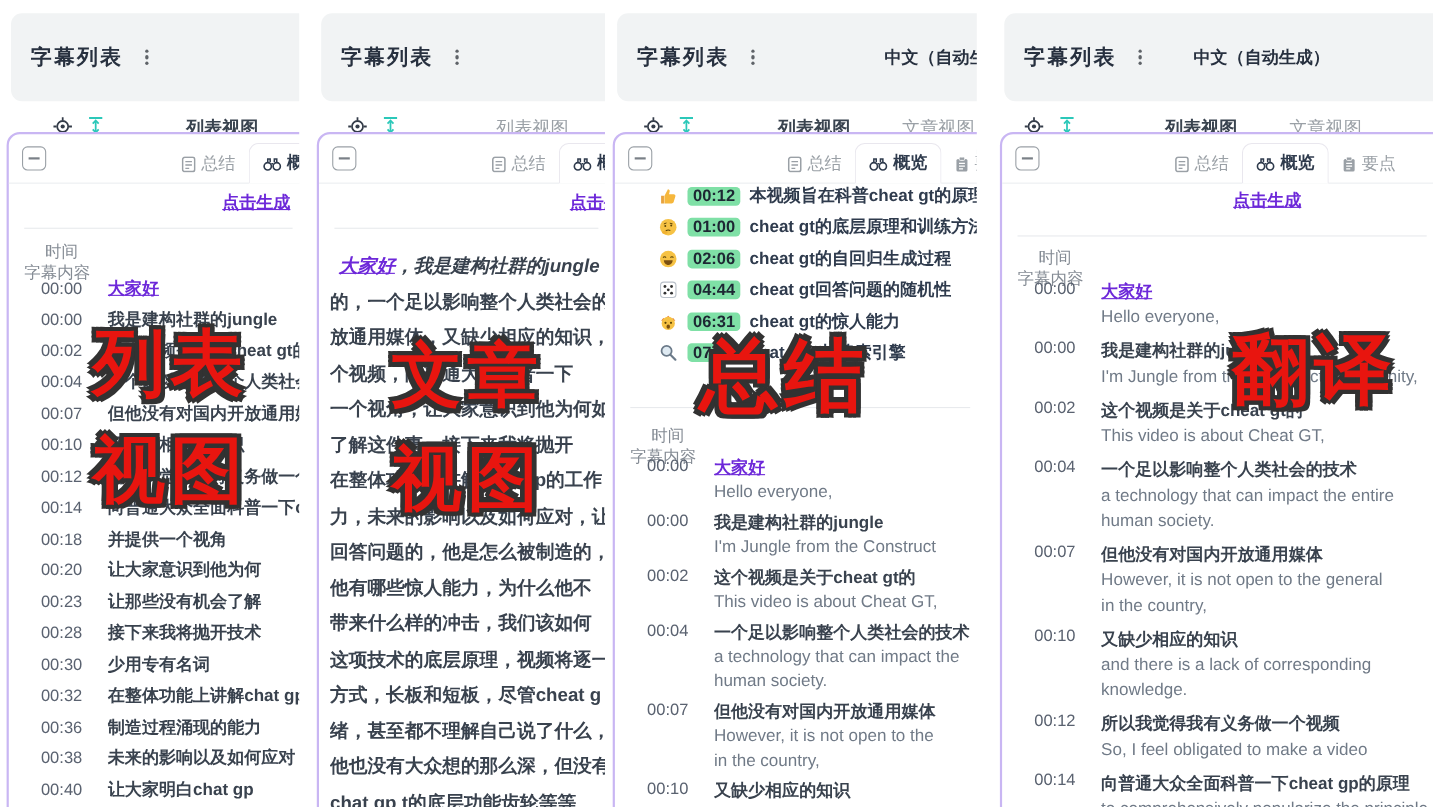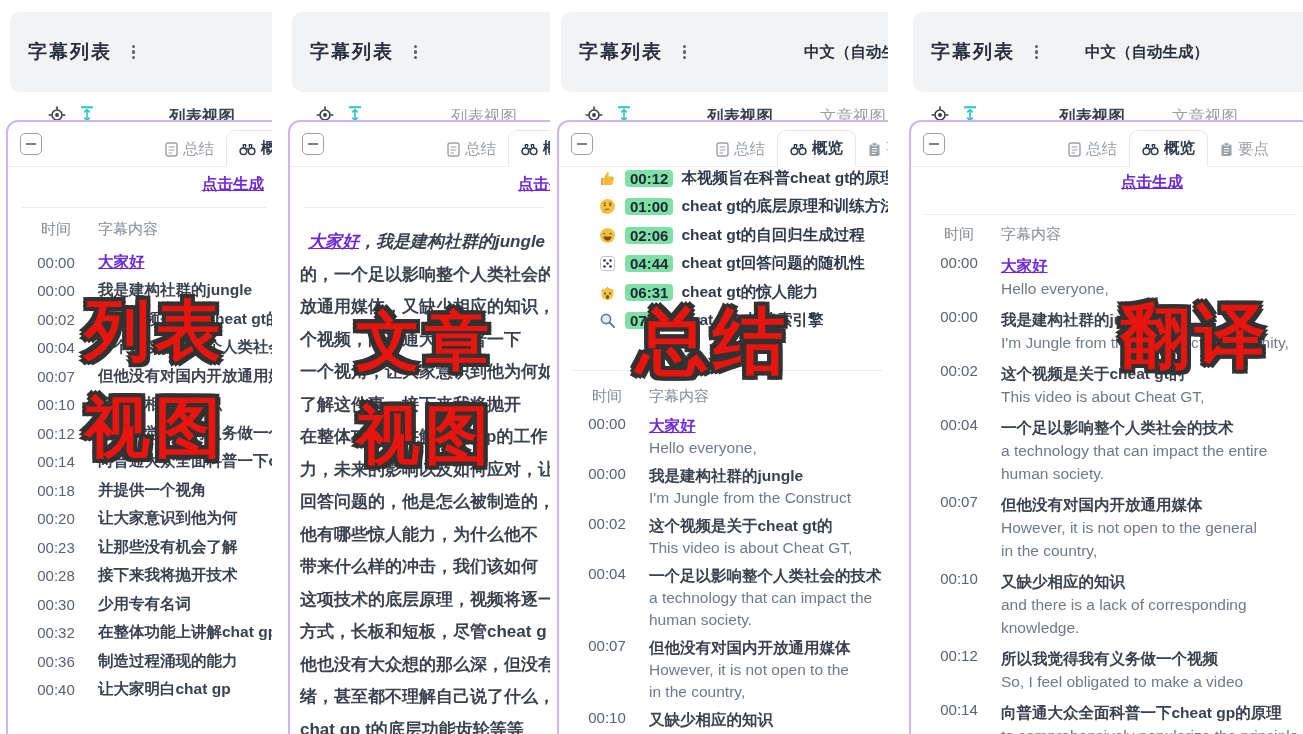--- a/index.html
+++ b/index.html
@@ -52,21 +52,21 @@
         text-decoration:underline;white-space:nowrap;cursor:pointer;}
   .p1 .generate{left:194px;top:52px;}
   .p2 .generate{left:228px;top:52px;}
   .p4 .generate{left:210px;top:50px;}
 
   .divider{position:absolute;left:14px;right:24px;border-top:1px solid #e8eaed;}
   .p1 .divider,.p2 .divider{top:85px;}
   .p3 .divider{top:248px;}
   .p4 .divider{top:92px;}
 
-  .thead{position:absolute;left:0;right:0;display:flex;color:#848b94;font-size:15px;}
+  .thead{position:absolute;left:0;right:0;display:flex;color:#848b94;font-size:15px;flex-direction:column;}
   .p1 .thead{top:98px;} .p3 .thead{top:265px;} .p4 .thead{top:103px;}
   .t-col{width:56px;text-align:center;flex:none;padding-left:20px;white-space:nowrap;}
   .c-head{margin-left:14px;white-space:nowrap;}
 
   .rows{position:absolute;left:0;right:0;}
   .p1 .rows{top:126px;} .p3 .rows{top:290px;} .p4 .rows{top:128px;}
   .srow{display:flex;}
   .p1 .srow{height:28.5px;align-items:center;}
   .p3 .srow{padding:3px 0;} .p4 .srow{padding:4px 0;}
   .stime{width:56px;flex:none;text-align:center;padding-left:20px;color:#5a6270;font-size:15px;white-space:nowrap;cursor:pointer;}
@@ -252,20 +252,26 @@
         <div class="srow">
           <div class="stime">00:32</div>
           <div class="scontent">
             <div class="cn">在整体功能上讲解chat gp的工作</div>
           </div>
         </div>
         <div class="srow">
           <div class="stime">00:36</div>
           <div class="scontent">
             <div class="cn">制造过程涌现的能力</div>
+          </div>
+        </div>
+        <div class="srow">
+          <div class="stime">00:38</div>
+          <div class="scontent">
+            <div class="cn">未来的影响以及如何应对</div>
           </div>
         </div>
         <div class="srow">
           <div class="stime">00:40</div>
           <div class="scontent">
             <div class="cn">让大家明白chat gp</div>
           </div>
         </div>
         <div class="srow"></div>
       </div>
@@ -340,22 +346,22 @@
         <div class="aline">个视频，向普通大众科普一下</div>
         <div class="aline">一个视角，让大家意识到他为何如</div>
         <div class="aline">了解这件事，接下来我将抛开</div>
         <div class="aline">在整体功能上讲解chat gp的工作</div>
         <div class="aline">力，未来的影响以及如何应对，让</div>
         <div class="aline">回答问题的，他是怎么被制造的，</div>
         <div class="aline">他有哪些惊人能力，为什么他不</div>
         <div class="aline">带来什么样的冲击，我们该如何</div>
         <div class="aline">这项技术的底层原理，视频将逐一</div>
         <div class="aline">方式，长板和短板，尽管cheat g</div>
+        <div class="aline">绪，甚至都不理解自己说了什么，</div>
         <div class="aline">他也没有大众想的那么深，但没有</div>
-        <div class="aline">绪，甚至都不理解自己说了什么，</div>
         <div class="aline">chat gp t的底层功能齿轮等等</div>
       </div>
   </div>
 </div>
 
 <div class="panel p3">
   <div class="topbar">
     <span class="title">字幕列表</span>
     <span class="kebab">
         <i></i>

